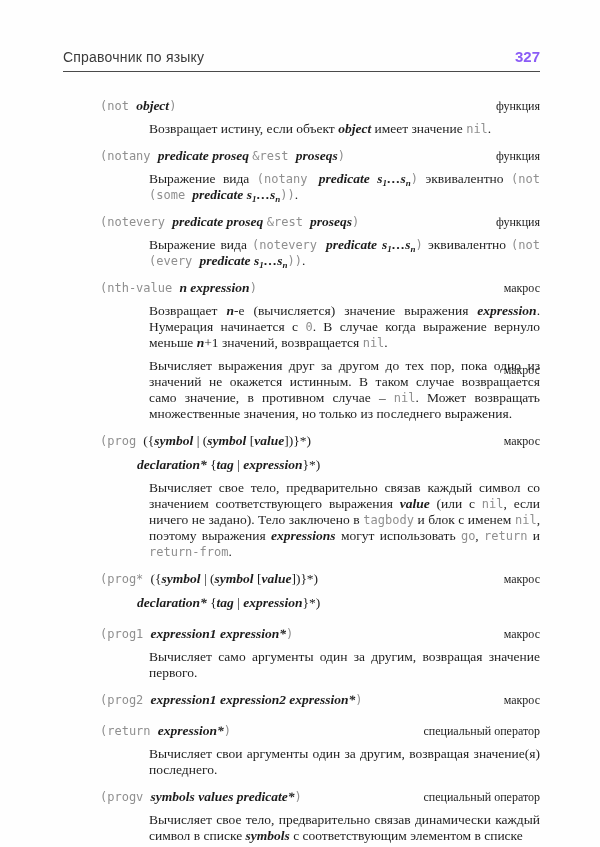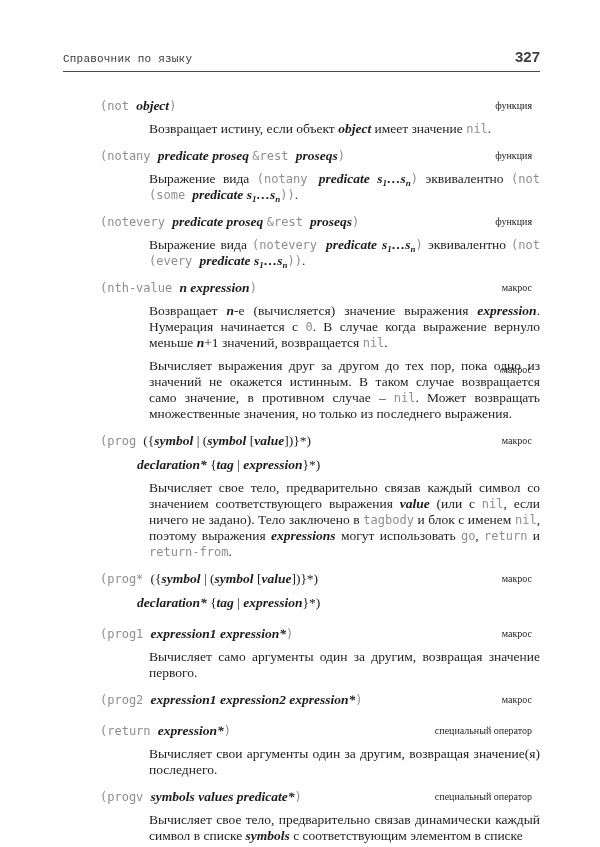--- a/index.html
+++ b/index.html
@@ -15,38 +15,38 @@
     width: 600px; height: 847px;
     padding: 48px 60px 20px 63px;
   }
   
   .running-head {
     display: flex; justify-content: space-between; align-items: baseline;
     font-family: "Liberation Sans", sans-serif;
     border-bottom: 1px solid #4a4a4a;
     padding-bottom: 6px;
   }
-  .running-head .title { font-size: 11px; color: #3a3a3a; letter-spacing: .2px; font-family: Liberation Mono, monospace; }
-  .running-head .pageno { font-size: 15px; font-weight: bold; color: #404040; }
+  .running-head .title { font-size: 14px; color: #3a3a3a; letter-spacing: .2px; }
+  .running-head .pageno { font-size: 15px; font-weight: bold; color: #8b5cf6; }
 
   .entries { margin-top: 22px; }
 
   .entry { margin-bottom: 7px; }
   .sig {
     position: relative;
     margin-left: 37px;
     font-size: 13.5px;
     line-height: 24px;
     padding-right: 120px;
   }
   .sig-line { white-space: nowrap; }
   .sig-cont { padding-left: 37px; }
   .sig-type {
-    position: absolute; right: 8px; top: 0;
-    font-size: 10px; color: #1e1e1e;
+    position: absolute; right: 0; top: 0;
+    font-size: 12px; color: #1e1e1e;
     padding-right: 0; white-space: nowrap;
   }
   .desc { margin: 3px 0 0 86px; }
   .para {
     font-size: 13.5px;
     line-height: 16px;
     text-align: justify;
   }
 
   

